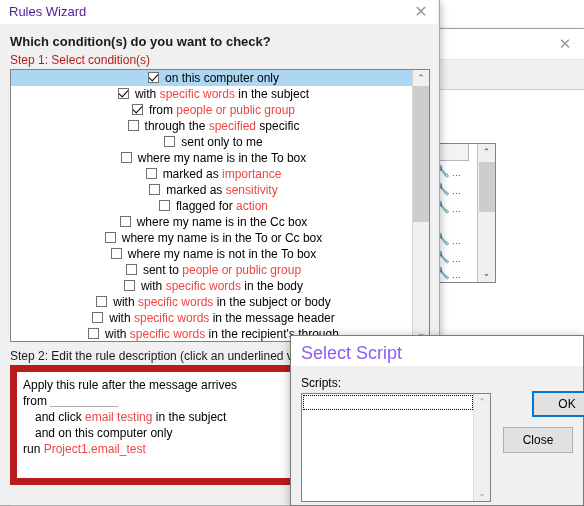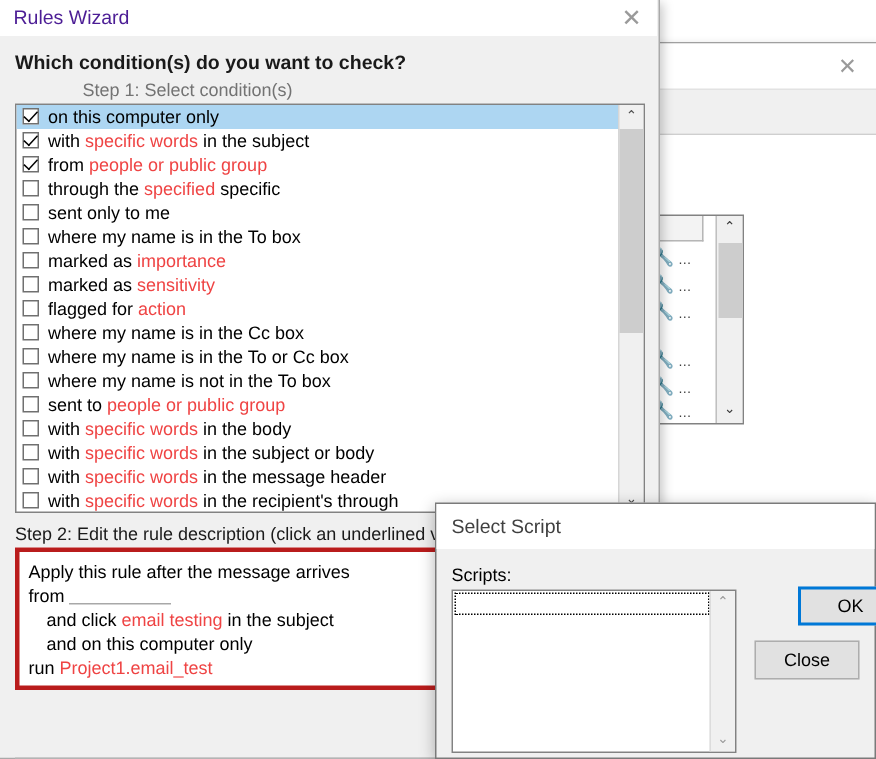--- a/index.html
+++ b/index.html
@@ -121,33 +121,33 @@
   .wiz-body {
     position: absolute; left: 0; top: 24px; width: 438px; height: 481px;
     background: #f0f0f0;
   }
   .q-label {
     position: absolute; left: 10px; top: 10px;
     font-size: 13px; font-weight: bold; color: #1a1a1a;
   }
   .step1-label {
     position: absolute; left: 10px; top: 29px;
-    font-size: 12px; color: #737373; margin-left: 45px;
+    font-size: 12px; color: #b91c1c;
   }
 
   
   .cond-box {
     position: absolute; left: 10px; top: 45px;
     width: 420px; height: 273px;
     background: #ffffff;
     border: 1px solid #828282;
     box-sizing: border-box;
     overflow: hidden;
   }
-  .cond-list { position: absolute; left: 0; top: 0; width: 401px; }
+  .cond-list { position: absolute; left: 0; top: 0; width: 401px; text-align: center; }
   .cond-row {
     position: relative;
     height: 16px;
     padding-left: 4px;
     white-space: nowrap;
     font-size: 12px;
     line-height: 16px;
     color: #000;
   }
   .cond-row.selected { background: #add6f2; }
@@ -191,23 +191,23 @@
   }
 
   
   .step2-label {
     position: absolute; left: 10px; top: 325px;
     font-size: 12px; color: #1a1a1a;
     white-space: nowrap;
   }
   .desc-box {
     position: absolute; left: 10px; top: 341px;
-    width: 420px; height: 95px;
-    background: #ffffff;
-    border: 3px solid #b91c1c;
+    width: 420px; height: 120px;
+    background: #ffffff;
+    border: 7px solid #b91c1c;
     box-sizing: border-box;
     padding: 5px 6px;
     font-size: 12px;
     line-height: 16px;
     color: #000;
   }
   .desc-line { white-space: nowrap; }
   .desc-indent { padding-left: 12px; }
   .blank-underline {
     display: inline-block;
@@ -229,21 +229,21 @@
     border: 1px solid #7a7a7a;
     box-sizing: border-box;
     box-shadow: 0 2px 10px rgba(0,0,0,0.30);
   }
   .script-titlebar {
     position: absolute; left: 0; top: 0; right: 0; height: 30px;
     background: #ffffff;
   }
   .script-title {
     position: absolute; left: 10px; top: 7px;
-    font-size: 13px; color: #404040;
+    font-size: 18px; color: #8b5cf6;
   }
   .scripts-label {
     position: absolute; left: 10px; top: 40px;
     font-size: 12px; color: #000;
   }
   .scripts-box {
     position: absolute; left: 10px; top: 57px;
     width: 190px; height: 109px;
     background: #ffffff;
     border: 1px solid #828282;

